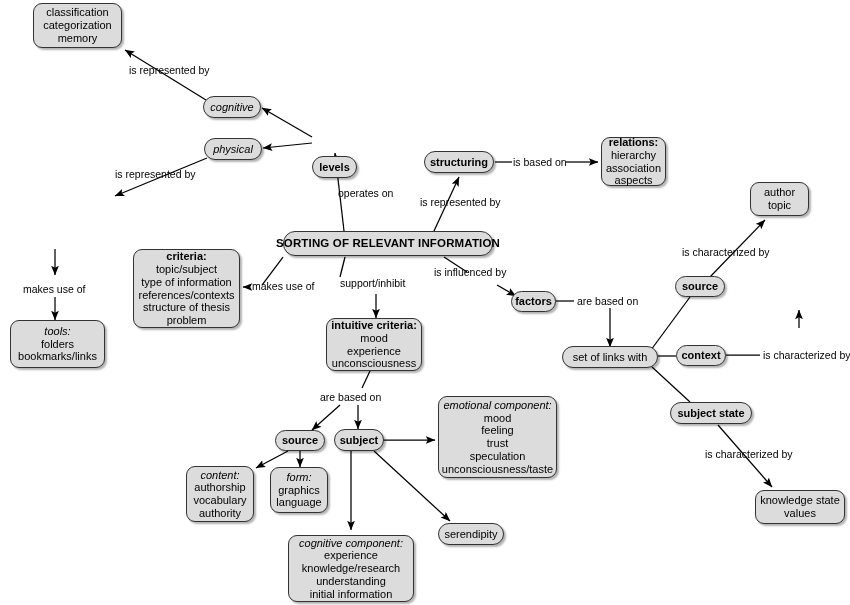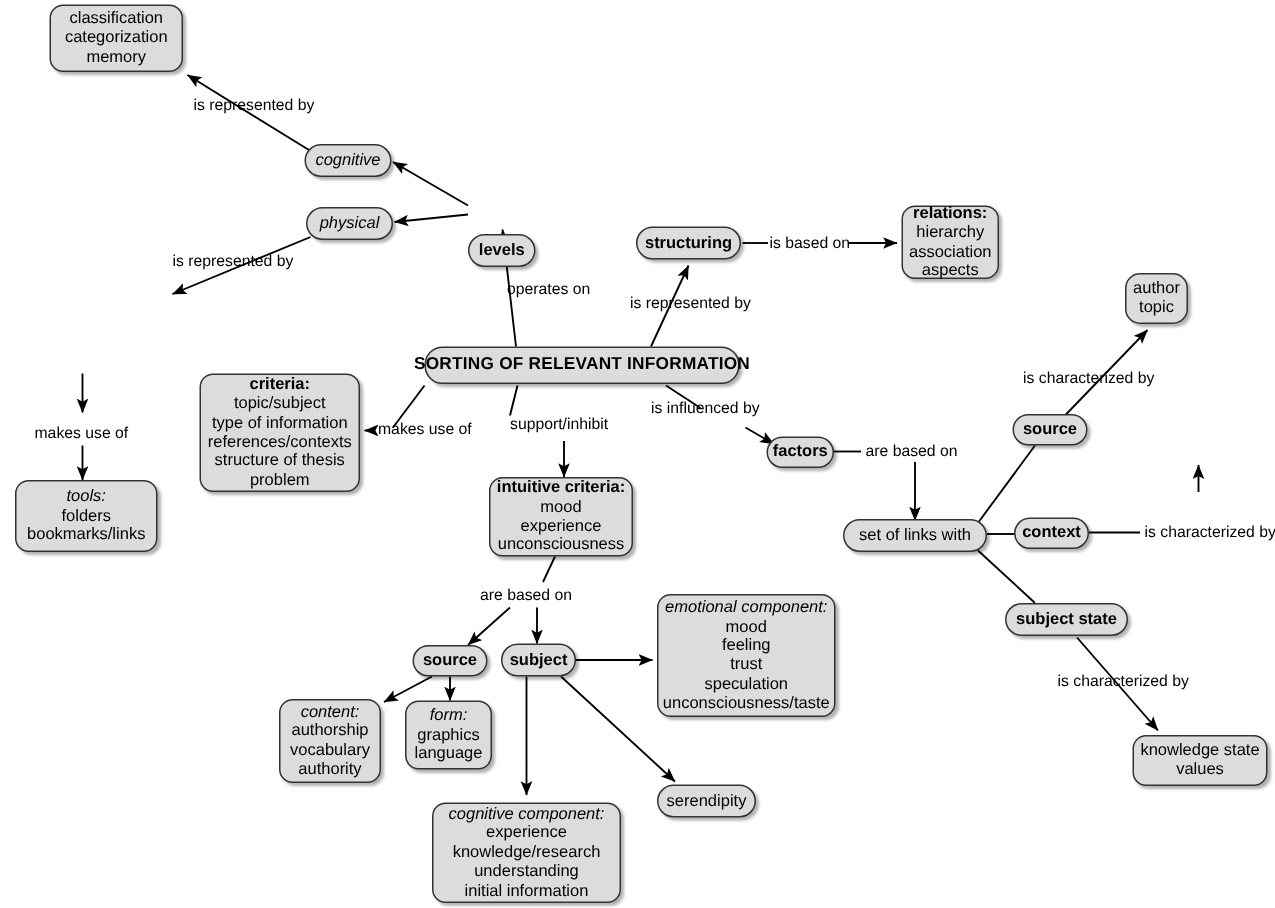--- a/index.html
+++ b/index.html
@@ -180,21 +180,21 @@
     <span class="ln bold">relations:</span>
     <span class="ln">hierarchy</span>
     <span class="ln">association</span>
     <span class="ln">aspects</span>
   </div>
 
   <div class="node pill b-all" style="left:511px; top:291px; width:45px; height:21px;">
     <span class="ln">factors</span>
   </div>
 
-  <div class="node" style="left:750px; top:182px; width:42px; height:34px;border-radius:10px;">
+  <div class="node" style="left:750px; top:182px; width:59px; height:34px;">
     <span class="ln">author</span>
     <span class="ln">topic</span>
   </div>
 
   <div class="node pill b-all" style="left:675px; top:276px; width:50px; height:21px;">
     <span class="ln">source</span>
   </div>
 
 
   <div class="node pill" style="left:562px; top:346px; width:96px; height:22px;">

